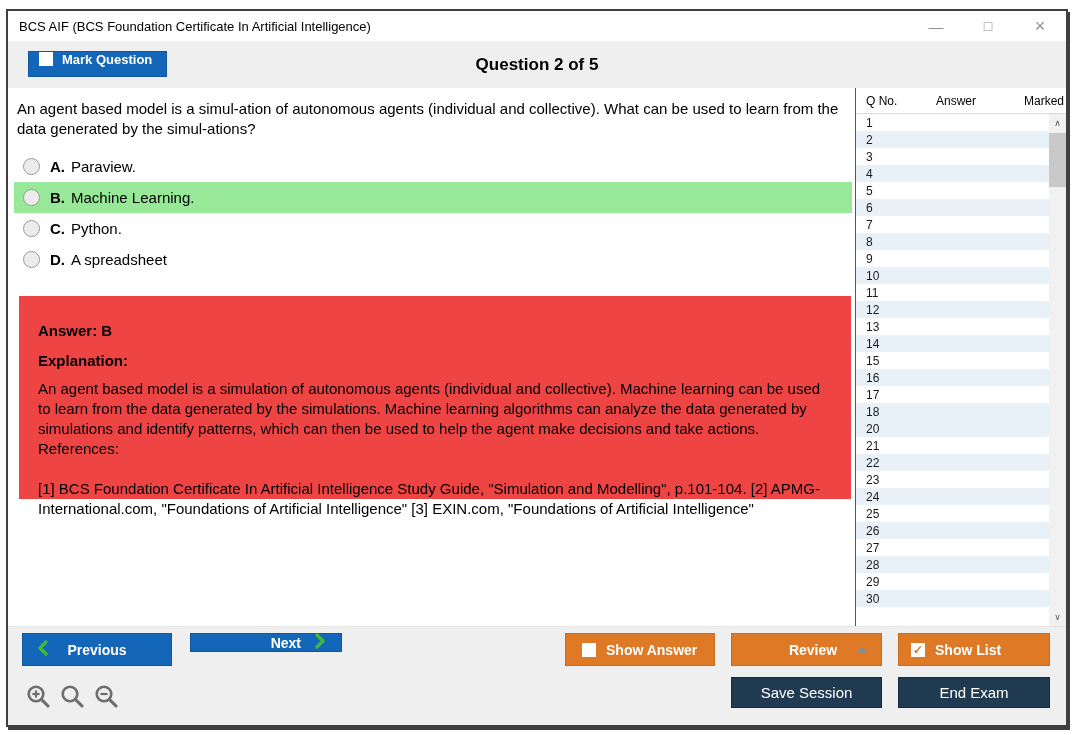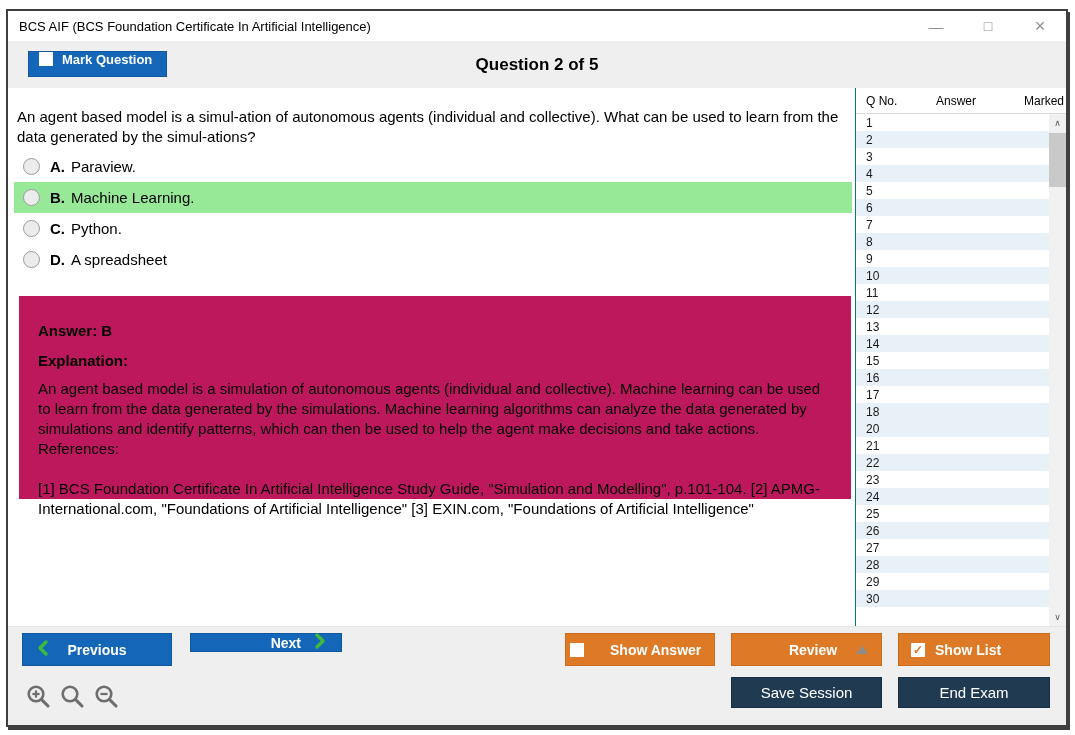--- a/index.html
+++ b/index.html
@@ -29,30 +29,30 @@
   }
   .checkbox { width:14px; height:14px; background:#ffffff; display:inline-flex; align-items:center; justify-content:center; flex:0 0 auto; }
   .checkbox .check { color:#e07422; font-size:12px; font-weight:bold; line-height:1; }
   .q-counter { position:absolute; left:0; right:0; top:0; height:100%; display:flex; align-items:center; justify-content:center;
     font-size:17px; font-weight:bold; color:#000; pointer-events:none; }
 
   
   .main { flex:1 1 auto; display:flex; background:#ffffff; min-height:0; }
   .content { width:847px; position:relative; flex:0 0 auto; }
 
-  .question-text { position:absolute; left:9px; top:11px; width:833px; font-size:15px; line-height:20px; color:#000;margin-top:8px; }
+  .question-text { position:absolute; left:9px; top:11px; width:833px; font-size:15px; line-height:20px; color:#000; }
 
   .options { position:absolute; left:0; top:63px; width:847px; }
   .option { height:31px; margin-left:6px; width:838px; display:flex; align-items:center; padding-left:9px; gap:10px; }
   .option.highlighted { background:#97e897; }
   .radio { width:17px; height:17px; border-radius:50%; background:#ececec; border:1px solid #9b9b9b; flex:0 0 auto; }
   .opt-letter { font-size:15px; font-weight:bold; color:#000; }
   .opt-text { font-size:15px; color:#000; margin-left:-4px; }
 
-  .answer-panel { position:absolute; left:11px; top:208px; width:832px; height:203px; background:#be185d; padding:26px 18px 0 19px; }
+  .answer-panel { position:absolute; left:11px; top:208px; width:832px; height:203px; background:#ef4444; padding:26px 18px 0 19px; }
   .ans-label { font-size:15px; font-weight:bold; color:#000; }
   .exp-label { font-size:15px; font-weight:bold; color:#000; margin-top:13px; }
   .exp-text { font-size:15px; line-height:20px; color:#000; margin-top:10px; }
   .ref-text { font-size:15px; line-height:20px; color:#000; margin-top:20px; }
 
   
   .sidebar { flex:1 1 auto; border-left:1px solid #0f766e; display:flex; flex-direction:column; min-width:0; }
   .list-header { height:26px; display:grid; grid-template-columns:70px 88px 1fr; align-items:center; padding-left:10px;
     background:#ffffff; border-bottom:1px solid #d9d9d9; font-size:12px; color:#000; flex:0 0 auto; }
   .list-wrap { flex:1 1 auto; display:flex; min-height:0; }
@@ -70,21 +70,21 @@
   .btn { position:absolute; display:flex; align-items:center; justify-content:center; font-size:14px; font-weight:bold; color:#fff; cursor:default; }
   .btn.blue { background:#1467b8; border:1px solid #0f589f; }
   .btn.orange { background:#de7a26; border:1px solid #c96c1e; }
   .btn.navy { background:#203a52; border:1px solid #182d40; }
 
   .prev-btn { left:14px; top:6px; width:150px; height:33px; }
   .prev-btn .chev { position:absolute; left:13px; }
   .next-btn { left:182px; top:6px; width:152px; height:19px; justify-content:flex-end; padding-right:40px; }
   .next-btn .chev { position:absolute; right:14px; }
 
-  .show-answer-btn { left:557px; top:6px; width:150px; height:33px; justify-content:flex-start; padding-left:4px; gap:26px; }
+  .show-answer-btn { left:557px; top:6px; width:150px; height:33px; justify-content:flex-start; padding-left:16px; gap:10px; }
   .review-btn { left:723px; top:6px; width:151px; height:33px; justify-content:center; padding-left:13px; }
   .review-arrow { position:absolute; right:13px; width:0; height:0; border-left:6px solid transparent; border-right:6px solid transparent; border-bottom:8px solid #8c8c8c; }
   .show-list-btn { left:890px; top:6px; width:152px; height:33px; justify-content:flex-start; padding-left:12px; gap:10px; }
 
   .save-session-btn { left:723px; top:50px; width:151px; height:31px; font-weight:normal; font-size:15px; }
   .end-exam-btn { left:890px; top:50px; width:152px; height:31px; font-weight:normal; font-size:15px; }
 
   .zoom-tools { position:absolute; left:17px; top:56px; display:flex; gap:7px; align-items:center; }
   .zoom-tools svg { display:block; }
 </style>

